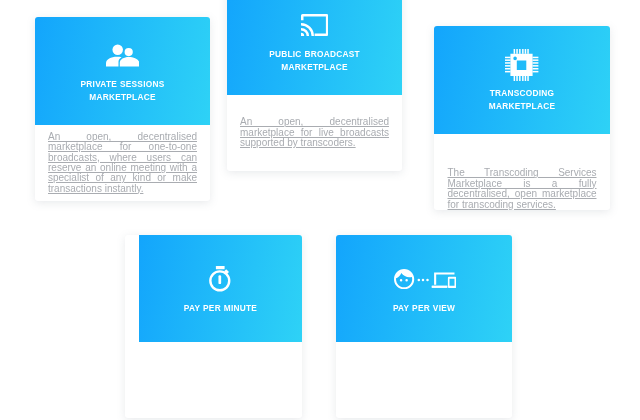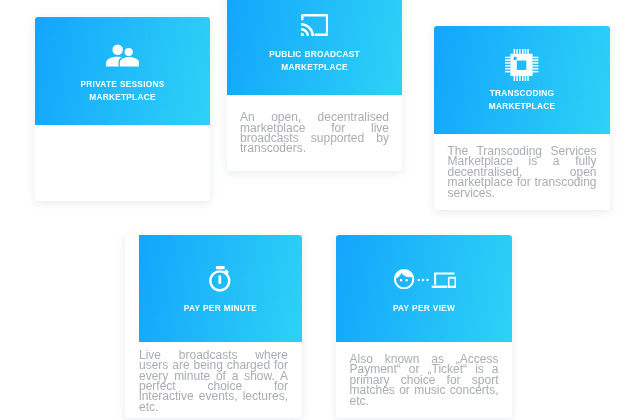--- a/index.html
+++ b/index.html
@@ -16,40 +16,43 @@
   .card-head{background:linear-gradient(100deg,#13a5fc 0%,#2ed2f6 100%);position:relative;}
 
   .icon-wrap{position:absolute;left:0;right:0;display:flex;justify-content:center;}
   .icon-wrap svg{display:block;}
 
   .card-title{position:absolute;left:0;right:0;color:#ffffff;font-weight:bold;
               font-size:9.3px;letter-spacing:0.27px;word-spacing:0.4px;line-height:12.8px;
               text-align:center;white-space:pre-line;transform:scaleX(0.895);}
 
   .card-body{position:absolute;left:0;right:0;display:flex;align-items:center;justify-content:center;}
-  .card-desc{color:#a9acb1;font-size:12px;letter-spacing:0;line-height:10.4px;
-             text-align:justify;margin:0;width:149px;}
+  .card-desc{color:#a9acb1;font-size:10px;letter-spacing:0;line-height:10.4px;
+             text-align:justify;margin:0;width:149px;text-decoration:underline;}
 </style>
 </head>
 <body>
 
 <div class="stage">
 
   <div class="card" style="left:35px;top:17px;width:175px;height:184px;">
     <div class="card-head" style="height:108px;">
       <div class="icon-wrap" style="top:27px;">
         <svg width="33.2" height="23" viewBox="0 0 33.2 23" fill="#ffffff" aria-hidden="true">
           <circle cx="11.7" cy="5.7" r="5.25"></circle>
           <circle cx="22.7" cy="8.1" r="4.1"></circle>
           <path d="M0 22.6 L0 19.3 C0 15.2 4.9 12.8 11.1 12.8 C12.8 12.8 14.3 12.95 15.6 13.25 C13.6 14.4 12.5 15.9 12.5 17.8 L12.5 22.6 Z"></path>
           <path d="M13.8 22.6 L13.8 18.7 C13.8 15.1 17.9 12.9 22.8 12.9 C27.7 12.9 33.2 15.1 33.2 18.7 L33.2 22.6 Z"></path>
         </svg>
       </div>
       <div class="card-title" style="top:61px;">PRIVATE SESSIONS
 MARKETPLACE</div>
+    </div>
+    <div class="card-body" style="top:108px;bottom:0;">
+      <p class="card-desc">An open, decentralised marketplace for one-to-one broadcasts, where users can reserve an online meeting with a specialist of any kind or make transactions instantly.</p>
     </div>
   </div>
 
   <div class="card" style="left:227px;top:-13px;width:175px;height:184px;">
     <div class="card-head" style="height:108px;">
       <div class="icon-wrap" style="top:27.3px;">
         <svg width="27.4" height="22" viewBox="0 0 27.4 22" fill="#ffffff" aria-hidden="true">
           <path d="M1.6 0 L25.8 0 A1.6 1.6 0 0 1 27.4 1.6 L27.4 20.4 A1.6 1.6 0 0 1 25.8 22 L13.6 22 L13.6 19.6 L24.9 19.6 L24.9 2.5 L2.5 2.5 L2.5 6.2 L0 6.2 L0 1.6 A1.6 1.6 0 0 1 1.6 0 Z"></path>
           <path d="M0 18.8 A3.2 3.2 0 0 1 3.2 22 L0 22 Z"></path>
           <path d="M0 13.9 A8.1 8.1 0 0 1 8.1 22 L5.6 22 A5.6 5.6 0 0 0 0 16.4 Z"></path>
@@ -99,39 +102,36 @@
               <rect x="27.5" y="13.2" width="5.9" height="1.5"></rect>
               <rect x="27.5" y="16.1" width="5.9" height="1.5"></rect>
               <rect x="27.5" y="19.0" width="5.9" height="1.5"></rect>
               <rect x="27.5" y="21.9" width="5.9" height="1.5"></rect>
           </g>
         </svg>
       </div>
       <div class="card-title" style="top:61px;">TRANSCODING
 MARKETPLACE</div>
     </div>
-    <div class="card-body" style="top:108px;bottom:0;">
+    <div class="card-body" style="top:108px;bottom:0;align-items:flex-end;">
       <p class="card-desc">The Transcoding Services Marketplace is a fully decentralised, open marketplace for transcoding services.</p>
     </div>
   </div>
 
   <div class="card" style="left:125px;top:235px;width:177px;height:183px;">
     <div class="card-head" style="height:107px;margin-left:14px;">
       <div class="icon-wrap" style="top:31.2px;">
         <svg width="23.5" height="25.5" viewBox="0 0 23.5 25.5" fill="#ffffff" aria-hidden="true">
           <rect x="6.9" y="0" width="8.7" height="3.2" rx="0.5"></rect>
           <path d="M17.2 3.2 L20.0 6.0 L17.9 8.1 L15.1 5.3 Z"></path>
           <path d="M10.8 4.2 A10.65 10.65 0 1 0 10.8 25.5 A10.65 10.65 0 1 0 10.8 4.2 Z M10.8 6.6 A8.25 8.25 0 1 1 10.8 23.1 A8.25 8.25 0 1 1 10.8 6.6 Z"></path>
           <rect x="9.45" y="9.2" width="2.7" height="8.9" rx="1.2"></rect>
         </svg>
       </div>
       <div class="card-title" style="top:67px;">PAY PER MINUTE</div>
-    </div>
-    <div class="card-body" style="top:109px;bottom:0;">
-      <p class="card-desc">Live broadcasts where users are being charged for every minute of a show. A perfect choice for interactive events, lectures, etc.</p>
     </div>
   </div>
 
   <div class="card" style="left:336px;top:235px;width:176px;height:183px;">
     <div class="card-head" style="height:107px;">
       <div class="icon-wrap" style="top:34px;">
         <svg width="62.3" height="20.4" style="margin-left:2.3px" viewBox="0 0 62.3 20.4" fill="#ffffff" aria-hidden="true">
           <g transform="translate(-2.02,-1.92) scale(1.01)">
             <path d="M10.25 13a1.25 1.25 0 1 1-2.5 0 1.25 1.25 0 0 1 2.5 0zm5.5 0a1.25 1.25 0 1 1-2.5 0 1.25 1.25 0 0 1 2.5 0zM12 2C6.48 2 2 6.48 2 12s4.48 10 10 10 10-4.48 10-10S17.52 2 12 2zm0 18c-4.41 0-8-3.59-8-8 0-.29.02-.58.05-.86 2.36-1.05 4.23-2.98 5.21-5.37C11.07 8.33 14.05 10 17.42 10c.78 0 1.53-.09 2.25-.26.21.71.33 1.47.33 2.26 0 4.41-3.59 8-8 8z"></path>
           </g>
@@ -142,18 +142,15 @@
           </g>
           <g>
             <path d="M40.1 3.5 L60.5 3.5 L60.5 5.6 L42.2 5.6 L42.2 15.7 L53.3 15.7 L53.3 16.7 L37.8 16.7 L37.8 18.8 L53.3 18.8 L53.3 15.7 L40.1 15.7 Z"></path>
             <path d="M37.8 16.7 L53.3 16.7 L53.3 18.8 L37.8 18.8 Z"></path>
             <path d="M54.9 7.8 L61.3 7.8 A1.0 1.0 0 0 1 62.3 8.8 L62.3 18.1 A1.0 1.0 0 0 1 61.3 19.1 L54.9 19.1 A1.0 1.0 0 0 1 53.9 18.1 L53.9 8.8 A1.0 1.0 0 0 1 54.9 7.8 Z M55.5 9.7 L55.5 16.7 L60.5 16.7 L60.5 9.7 Z"></path>
           </g>
         </svg>
       </div>
       <div class="card-title" style="top:67px;">PAY PER VIEW</div>
     </div>
-    <div class="card-body" style="top:107px;bottom:0;">
-      <p class="card-desc">Also known as „Access Payment“ or „Ticket“ is a primary choice for sport matches or music concerts, etc.</p>
-    </div>
   </div>
 
 </div>
 
 </body></html>

